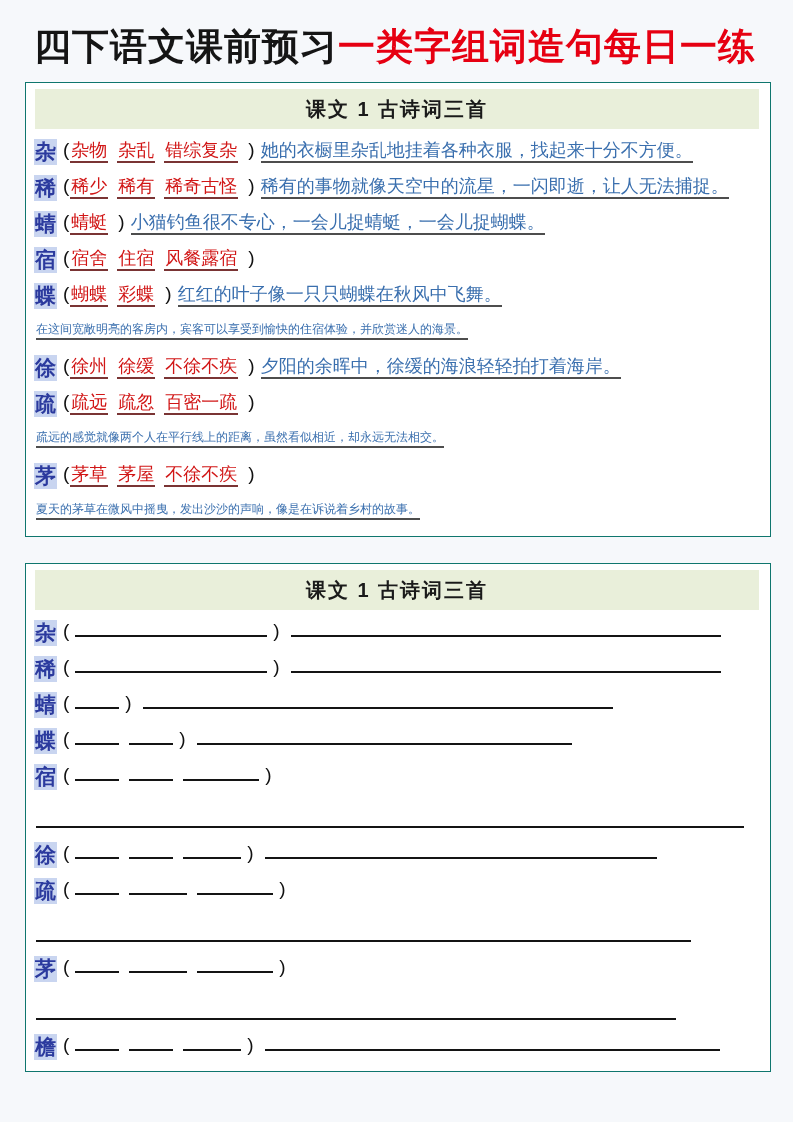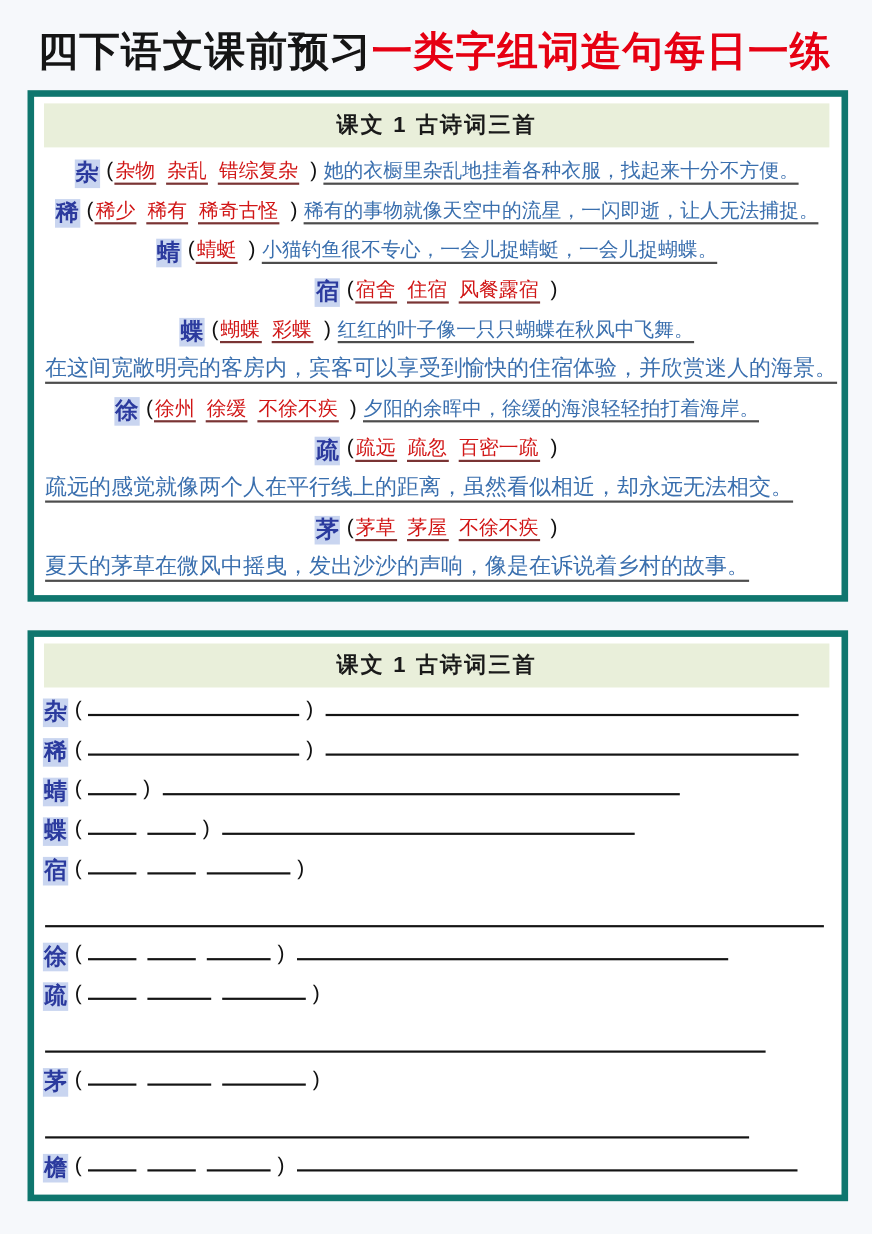--- a/index.html
+++ b/index.html
@@ -18,36 +18,36 @@
     letter-spacing:1px;
     white-space:nowrap;
   }
   .page-title .t-black{color:#151515;}
   .page-title .t-red{color:#e60012;}
   
   .sheet-box{
     margin:0 0 0 25px;
     width:746px;
     box-sizing:border-box;
-    border:6px solid #0f766e;
+    border:1px solid #0f766e;
     background:#ffffff;
     padding:5px 10px 8px 8px;
   }
   .sheet-box + .sheet-box{margin-top:26px;}
   .box-header{
     background:#e9efda;
     height:40px;line-height:40px;
     text-align:center;
     font-size:20px;font-weight:bold;color:#1a1a1a;
     margin:1px 1px 3px 1px;
     letter-spacing:2px;
   }
   
-  .v-row{height:36px;line-height:36px;font-size:18px;white-space:nowrap;text-align:center;}
-  .v-sent-row{height:36px;line-height:36px;font-size:20px;white-space:nowrap;}
+  .v-row{height:36px;line-height:36px;font-size:18px;white-space:nowrap;}
+  .v-sent-row{height:36px;line-height:36px;font-size:12px;white-space:nowrap;font-family:Liberation Mono, monospace;}
   .char{
     display:inline-block;
     background:#c9d5f0;
     color:#2b3a9e;
     font-weight:bold;
     font-size:21px;
     line-height:26px;
     padding:0 1px;
     margin-right:5px;
     vertical-align:-3px;

